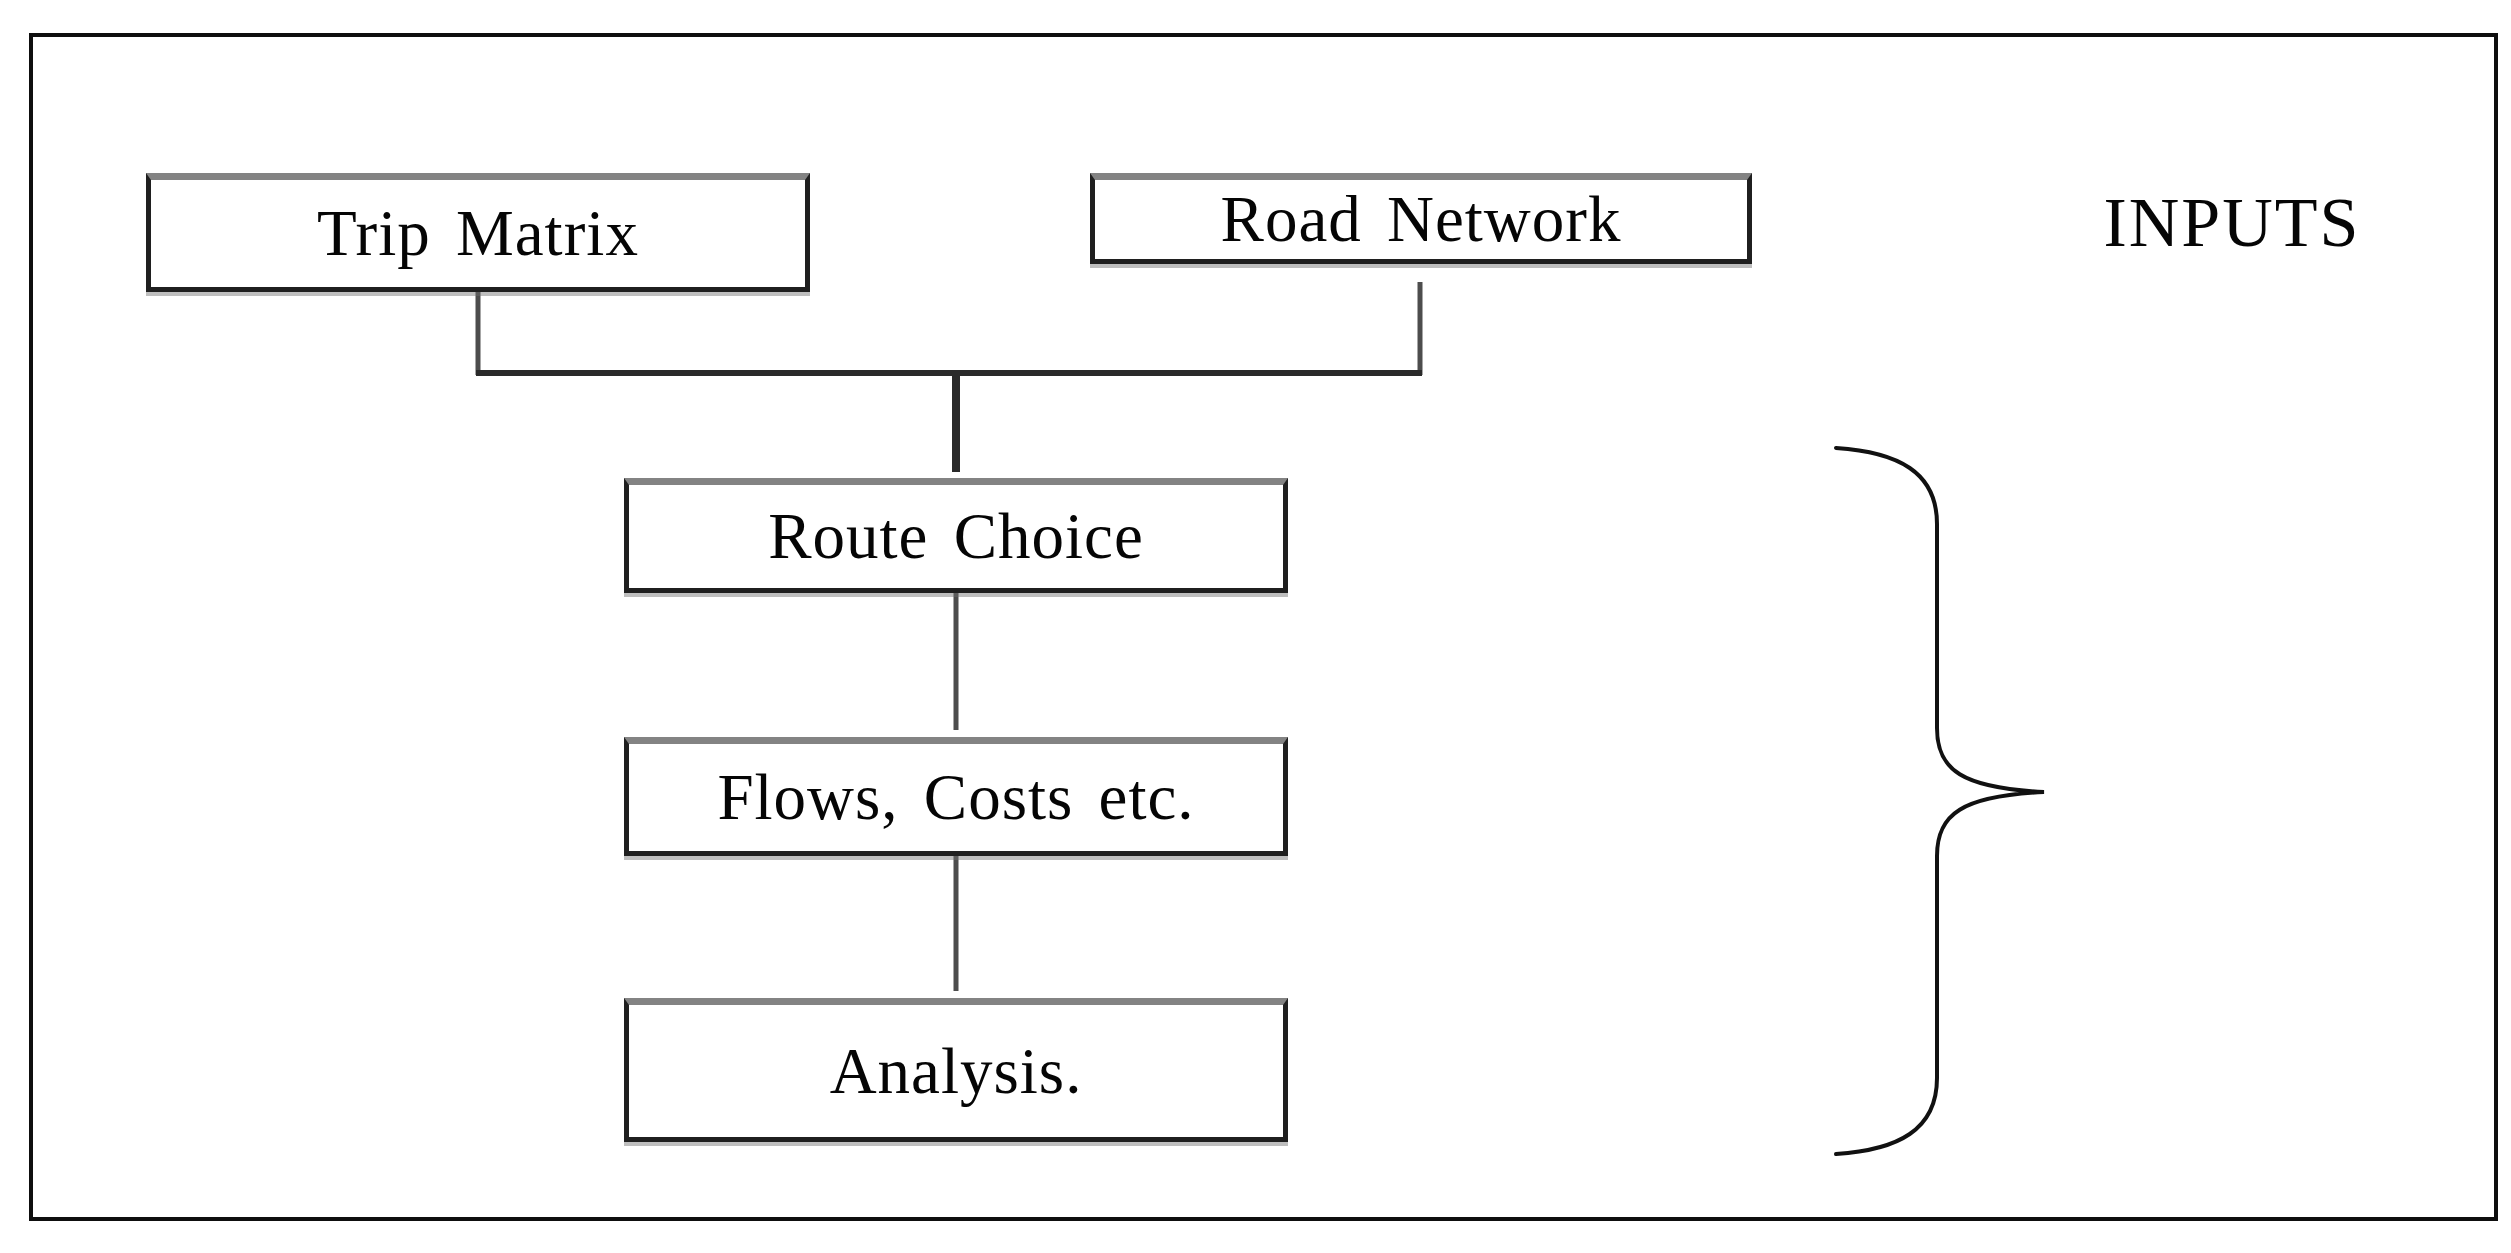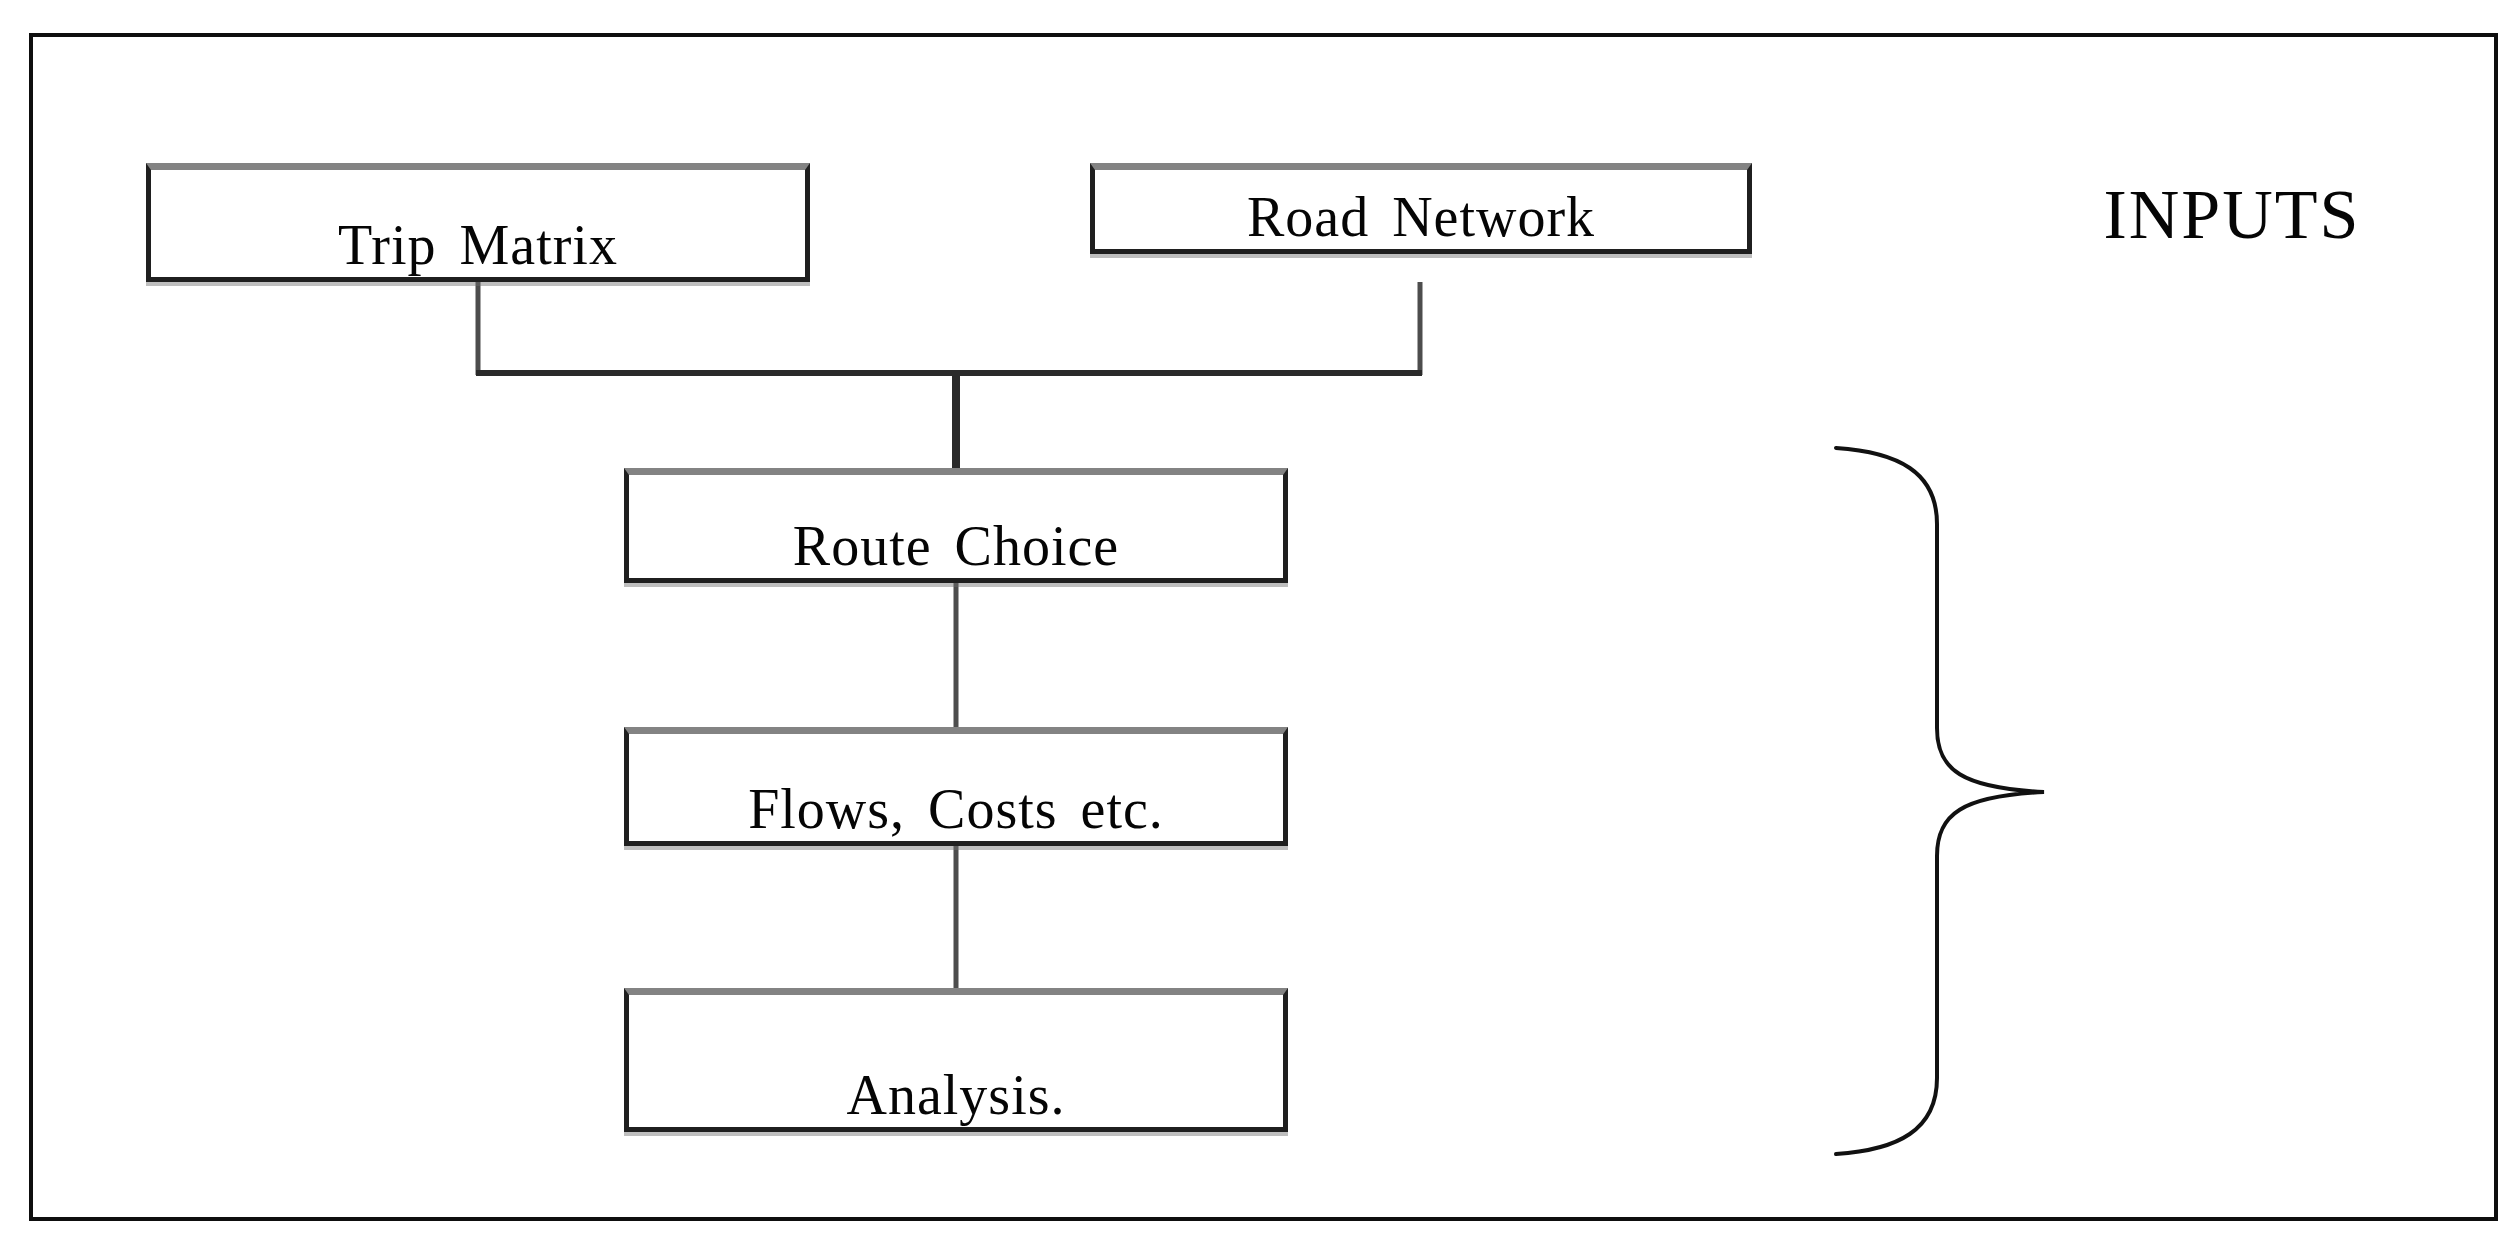--- a/index.html
+++ b/index.html
@@ -34,36 +34,37 @@
     height: 1253px;
   }
   .node {
     position: absolute;
     box-sizing: border-box;
     background: #ffffff;
     border: 5px solid #1f1f1f;
     border-top: 7px solid #838383;
     box-shadow: 0 4px 0 rgba(110,110,110,0.45);
     display: flex;
-    align-items: flex-end;
+    align-items: center;
     justify-content: center;
-    font-size: 56px;
+    font-size: 65px;
     letter-spacing: 1px;
     word-spacing: 8px;
     white-space: nowrap;
+    margin-top: 10px;
   }
   .node-trip     { left: 146px;  top: 163px; width: 664px; height: 119px; }
   .node-road     { left: 1090px; top: 163px; width: 662px; height: 91px; }
   .node-route    { left: 624px;  top: 468px; width: 664px; height: 115px; }
   .node-flows    { left: 624px;  top: 727px; width: 664px; height: 119px; }
   .node-analysis { left: 624px;  top: 988px; width: 664px; height: 144px; }
   .side-label {
     position: absolute;
     display: flex;
-    align-items: flex-start;
+    align-items: center;
     justify-content: center;
     font-size: 70px;
     letter-spacing: 2px;
     white-space: nowrap;
   }
   .side-label.inputs  { left: 2060px; top: 175px; width: 344px; height: 95px; }
   .side-label.outputs { left: 2058px; top: 740px; width: 344px; height: 95px; }
 </style>
 </head>
 <body>

